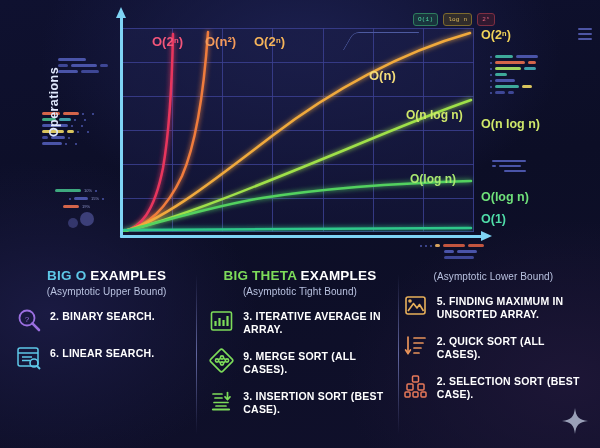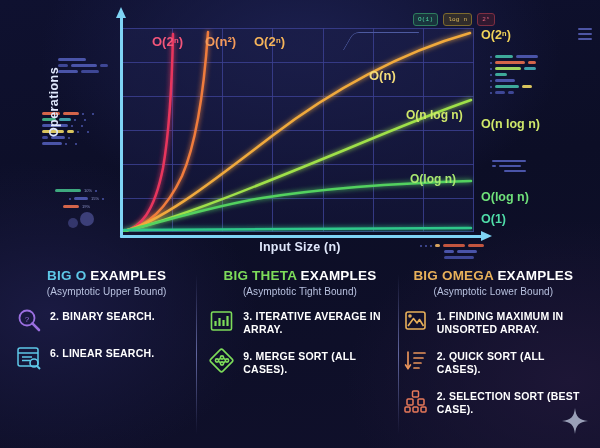--- a/index.html
+++ b/index.html
@@ -282,21 +282,20 @@
       <path d="M2,203 C60,190 150,140 230,95 C280,66 320,40 348,22" stroke="#ead45a" opacity="0"></path>
       <path d="M2,203 C50,193 140,156 225,121 C280,98 320,82 349,72" stroke="#9fe04a"></path>
       <path d="M2,203 C40,194 90,178 140,170 C210,159 280,155 349,153" stroke="#52d15f"></path>
       <path d="M2,202 L349,200" stroke="#2fc78a"></path>
     </g>
   </svg>
 
   <div class="axis-y"></div>
   <div class="axis-x"></div>
   <div class="ylabel">Operations</div>
-  <div class="xlabel">Input Size (n)</div>
 
   <div class="clab" style="left:152px;top:34px;color:#f2557a;">O(2ⁿ)</div>
   <div class="clab" style="left:205px;top:34px;color:#f49a5a;">O(n²)</div>
   <div class="clab" style="left:254px;top:34px;color:#f5b45a;">O(2ⁿ)</div>
   <div class="clab" style="left:369px;top:68px;color:#f3dc7a;">O(n)</div>
   <div class="clab" style="left:406px;top:108px;color:#cfe86a;font-size:12px;">O(n log n)</div>
   <div class="clab" style="left:410px;top:172px;color:#a8e870;font-size:12px;">O(log n)</div>
 
   <div class="rlab" style="left:481px;top:28px;color:#f0d35a;">O(2ⁿ)</div>
   <div class="rlab" style="left:481px;top:117px;color:#cfe86a;">O(n log n)</div>
@@ -375,38 +374,49 @@
               <circle cx="13" cy="15.5" r="1.6"></circle>
                 <circle cx="18" cy="12.5" r="1.6"></circle>
               <line x1="9.4" y1="12" x2="11.6" y2="10.2"></line>
                 <line x1="9.4" y1="13.2" x2="11.6" y2="14.9"></line>
               <line x1="14.5" y1="10.2" x2="16.7" y2="12"></line>
                 <line x1="14.5" y1="14.9" x2="16.7" y2="13.2"></line>
             </svg>
           </span>
           <span class="itxt">9. MERGE SORT (ALL CASES).</span>
         </div>
+        <div class="item">
+          <span class="ico">
+            <svg width="26" height="26" viewBox="0 0 26 26" fill="none" stroke="#7ddc5a" stroke-width="1.7" stroke-linecap="round">
+              <line x1="4" y1="6" x2="13" y2="6"></line>
+              <line x1="6" y1="10" x2="13" y2="10"></line>
+              <line x1="18.5" y1="4.5" x2="18.5" y2="11"></line>
+              <path d="M16 8.8 L18.5 11.5 L21 8.8"></path>
+              <line x1="5" y1="14.5" x2="19" y2="14.5"></line>
+              <line x1="7" y1="18" x2="17" y2="18"></line>
+              <line x1="4" y1="21.5" x2="20" y2="21.5" stroke-width="2.2"></line>
+            </svg>
+          </span>
+          <span class="itxt">3. INSERTION SORT (BEST CASE).</span>
+        </div>
       </div>
     </div>
 
     <div class="col">
-      <div class="col-h">
-        <span class="em" style="color:#e8b05a;">BIG OMEGA</span><span> EXAMPLES</span>
-      </div>
       <div class="col-s">(Asymptotic Lower Bound)</div>
       <div class="items">
         <div class="item">
           <span class="ico">
             <svg width="26" height="26" viewBox="0 0 26 26" fill="none" stroke="#e8b05a" stroke-width="1.6">
               <rect x="3" y="4" width="19" height="17" rx="2"></rect>
               <circle cx="7" cy="8" r="1"></circle>
               <path d="M5 18 L10.5 10.5 L14 15 L16.5 11.5 L20.5 18" stroke-linejoin="round"></path>
             </svg>
           </span>
-          <span class="itxt">1. FINDING MAXIMUM IN UNSORTED ARRAY.</span>
+          <span class="itxt">5. FINDING MAXIMUM IN UNSORTED ARRAY.</span>
         </div>
         <div class="item">
           <span class="ico">
             <svg width="26" height="26" viewBox="0 0 26 26" fill="none" stroke="#e8935a" stroke-width="1.7" stroke-linecap="round">
               <line x1="5" y1="4" x2="5" y2="20"></line>
               <path d="M2.6 17 L5 20.5 L7.4 17"></path>
               <line x1="11" y1="5" x2="22" y2="5"></line>
               <line x1="11" y1="10" x2="20" y2="10"></line>
               <line x1="11" y1="15" x2="18" y2="15"></line>
               <line x1="11" y1="20" x2="16" y2="20"></line>

